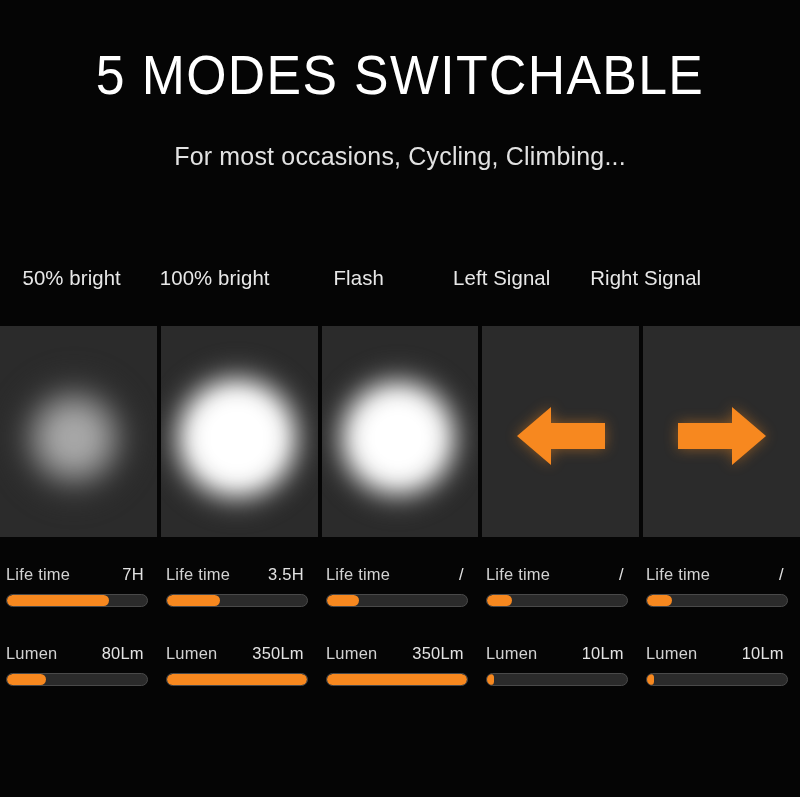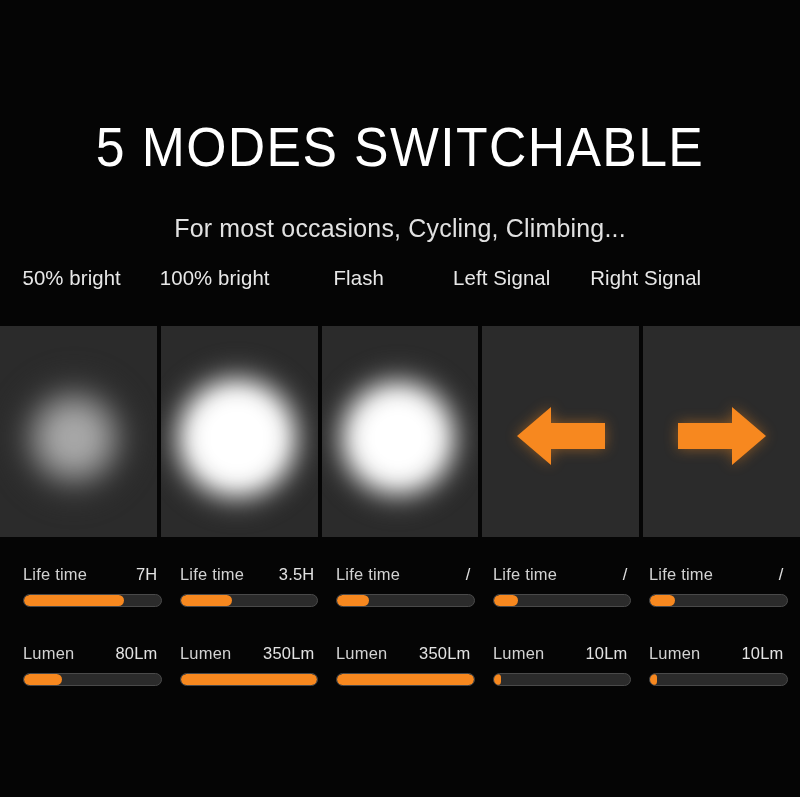--- a/index.html
+++ b/index.html
@@ -7,21 +7,21 @@
   html,body{ background:#050505; }
   body{
     width:800px; height:797px;
     font-family:"Liberation Sans", sans-serif;
     color:#ffffff;
     overflow:hidden;
     position:relative;
   }
 
   
-  .hero{ padding-top:96px; text-align:center;margin-top:24px; }
+  .hero{ padding-top:48px; text-align:center; }
   .hero-title{
     font-size:55px;
     font-weight:400;
     letter-spacing:1.5px;
     color:#ffffff;
     line-height:1;
     transform:scaleX(0.94);
     white-space:nowrap;
   }
   .hero-sub{
@@ -123,21 +123,20 @@
     filter:blur(0.6px) drop-shadow(0 0 7px rgba(248,140,30,0.45));
   }
   .arrow-wrap svg{ display:block; }
 
   
   .stats{
     position:absolute;
     top:565px; left:0;
     width:800px;
     display:flex;
-    padding-left:17px;
   }
   .stat-col{
     flex:1 1 0;
     padding-left:6px;
     padding-right:12px;
   }
   .stat-block + .stat-block{ margin-top:37px; }
   .stat-head{
     display:flex;
     justify-content:space-between;

